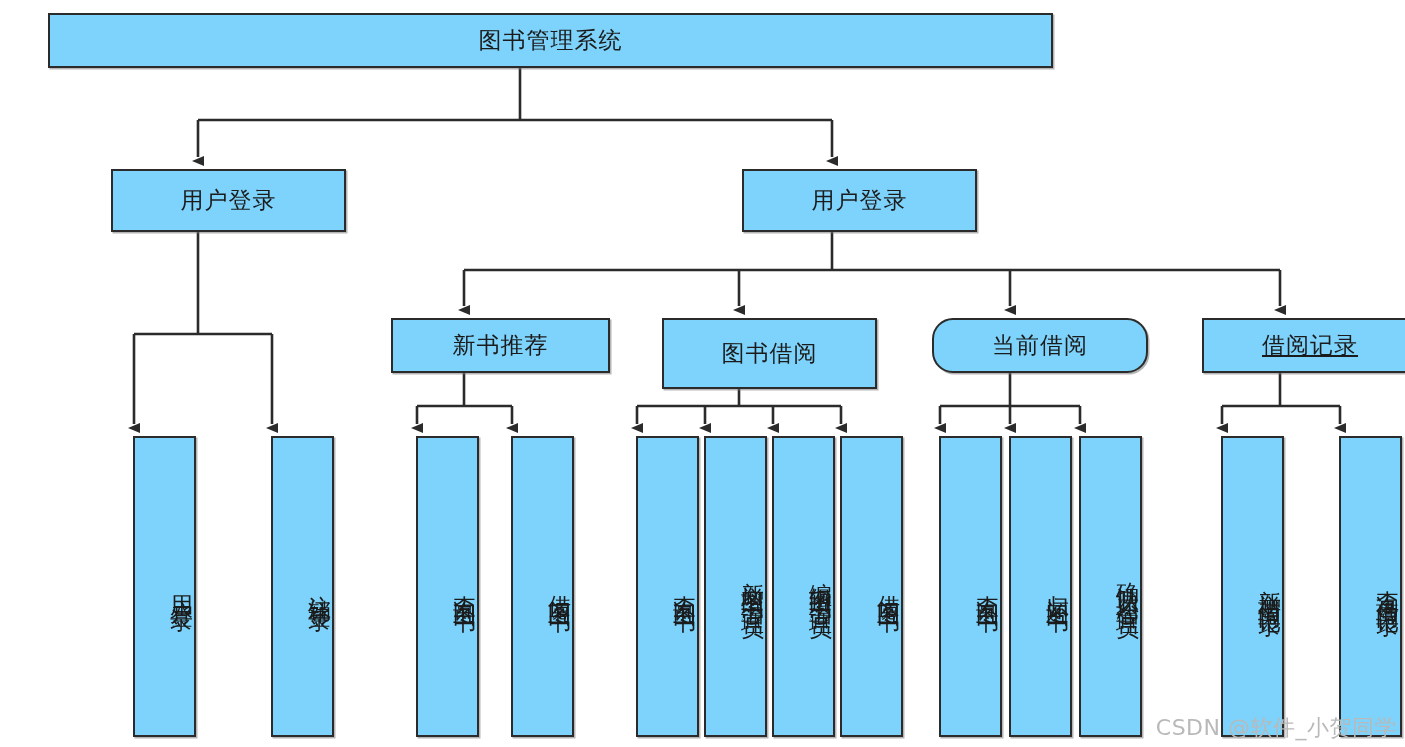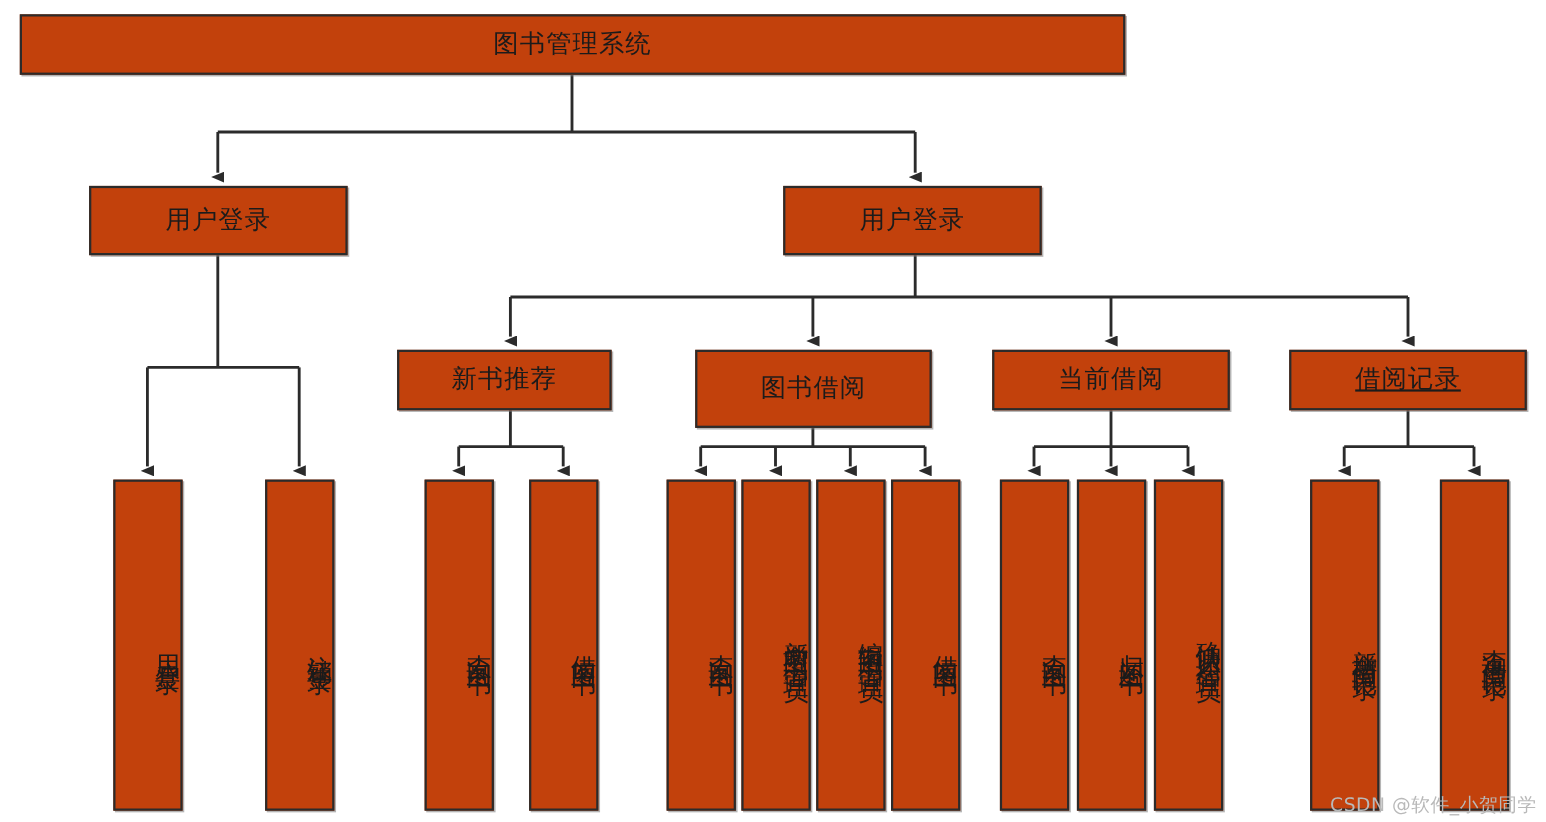--- a/index.html
+++ b/index.html
@@ -21,26 +21,27 @@
   }
   svg.connectors {
     position: absolute;
     left: 0; top: 0;
     width: 1405px; height: 747px;
     pointer-events: none;
   }
   .node {
     position: absolute;
     border: 2px solid #2b2b2b;
-    background: #c2410c;
+    background: #7dd3fc;
     display: flex;
     align-items: center;
     justify-content: center;
     color: #1b1b1b;
     box-shadow: 1.5px 1.5px 0 rgba(120,120,120,0.55);
+    margin-left: 30px;
   }
   .node.horiz {
     font-size: 23px;
     letter-spacing: 1px;
     line-height: 1.2;
     text-align: center;
   }
   .node.vert {
     writing-mode: vertical-rl;
     text-orientation: upright;
@@ -54,21 +55,21 @@
     white-space: nowrap;
   }
   .node.vert.tall {
     align-items: flex-start;
   }
   .label { display: block; }
   .watermark {
     position: absolute;
     right: 8px;
     bottom: 4px;
-    font-size: 17px;
+    font-size: 22px;
     color: #b9b9b9;
     letter-spacing: 0.5px;
     white-space: nowrap;
     font-family: "DejaVu Sans", "Liberation Sans", sans-serif;
   }
 </style>
 </head>
 <body>
 
 <div id="canvas">
@@ -127,27 +128,27 @@
     <span class="label">图书管理系统</span>
   </div>
 
   <div class="node horiz" style="left:81px; top:169px; width:235px; height:63px;">
     <span class="label">用户登录</span>
   </div>
   <div class="node horiz" style="left:712px; top:169px; width:235px; height:63px;">
     <span class="label">用户登录</span>
   </div>
 
-  <div class="node horiz" style="left:361px; top:318px; width:195px; height:55px;">
+  <div class="node horiz" style="left:361px; top:318px; width:219px; height:55px;">
     <span class="label">新书推荐</span>
   </div>
   <div class="node horiz" style="left:632px; top:318px; width:215px; height:71px;">
     <span class="label">图书借阅</span>
   </div>
-  <div class="node horiz" style="left:902px; top:318px; width:216px; height:55px;">
+  <div class="node horiz" style="left:902px; top:318px; width:216px; height:55px;border-radius:21px;">
     <span class="label">当前借阅</span>
   </div>
   <div class="node horiz" style="left:1172px; top:318px; width:216px; height:55px;text-decoration:underline;">
     <span class="label">借阅记录</span>
   </div>
 
   <div class="node vert" style="left:103px; top:436px; width:63px; height:301px;">
     <span class="label">用户登录</span>
   </div>
   <div class="node vert" style="left:241px; top:436px; width:63px; height:301px;">

